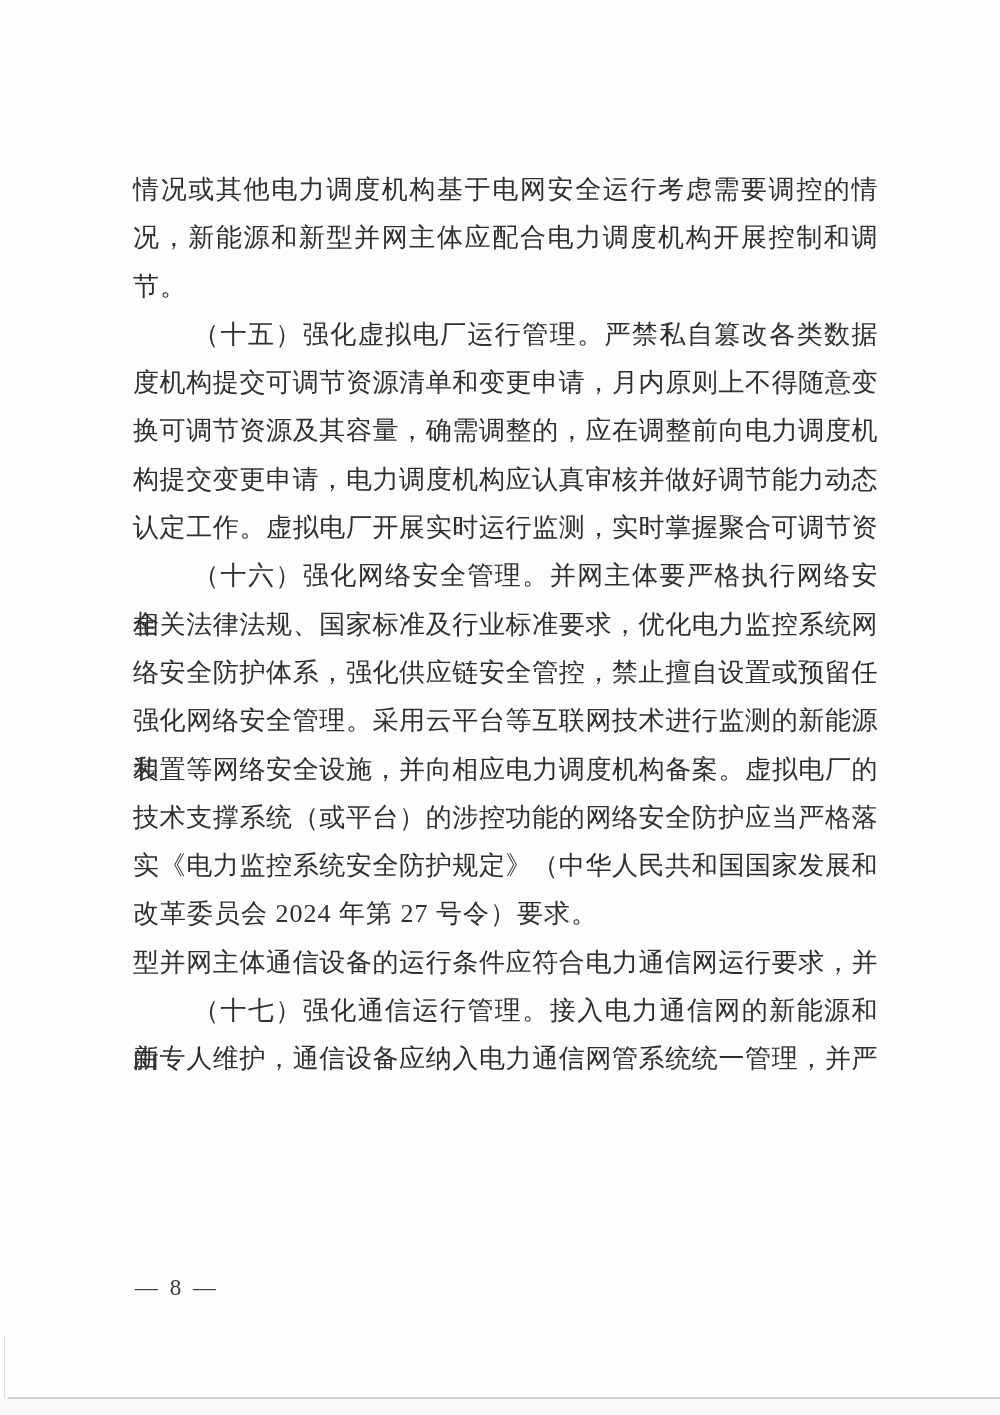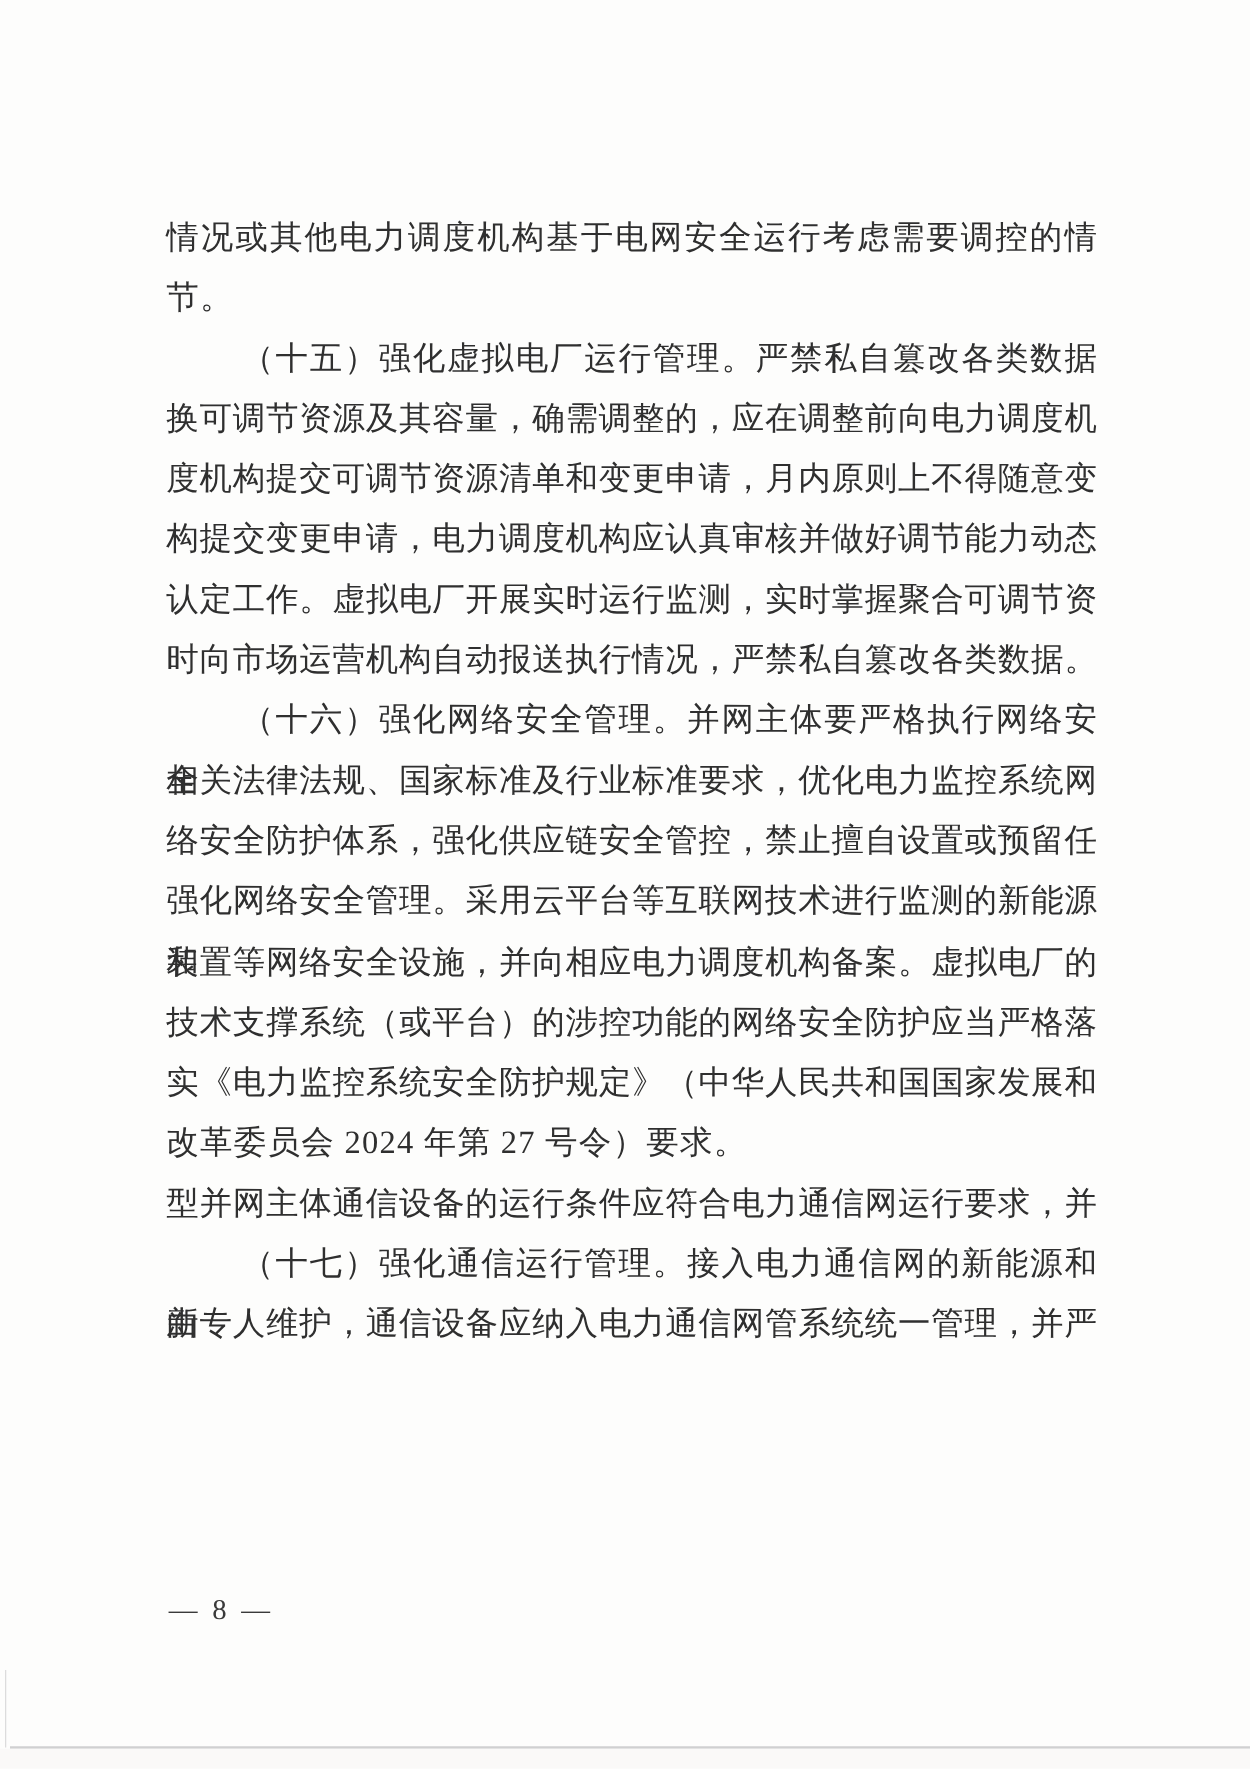--- a/index.html
+++ b/index.html
@@ -76,27 +76,27 @@
     background: #dcdcdc;
   }
 </style>
 </head>
 <body>
 
 <div class="page">
 
   <div class="body-text">
     <div class="line">情况或其他电力调度机构基于电网安全运行考虑需要调控的情</div>
+    <div class="line">况，新能源和新型并网主体应配合电力调度机构开展控制和调</div>
     <div class="line partial">节。</div>
     <div class="line para">（十五）强化虚拟电厂运行管理。严禁私自篡改各类数据</div>
+    <div class="line">度机构提交可调节资源清单和变更申请，月内原则上不得随意变</div>
     <div class="line">换可调节资源及其容量，确需调整的，应在调整前向电力调度机</div>
-    <div class="line">度机构提交可调节资源清单和变更申请，月内原则上不得随意变</div>
     <div class="line">构提交变更申请，电力调度机构应认真审核并做好调节能力动态</div>
     <div class="line">认定工作。虚拟电厂开展实时运行监测，实时掌握聚合可调节资</div>
-    <div class="line">时向市场运营机构自动报送执行情况，严禁私自篡改各类数据。</div>
     <div class="line para">（十六）强化网络安全管理。并网主体要严格执行网络安全</div>
     <div class="line">相关法律法规、国家标准及行业标准要求，优化电力监控系统网</div>
     <div class="line">络安全防护体系，强化供应链安全管控，禁止擅自设置或预留任</div>
     <div class="line">强化网络安全管理。采用云平台等互联网技术进行监测的新能源和</div>
     <div class="line">装置等网络安全设施，并向相应电力调度机构备案。虚拟电厂的</div>
     <div class="line">技术支撑系统（或平台）的涉控功能的网络安全防护应当严格落</div>
     <div class="line">实《电力监控系统安全防护规定》（中华人民共和国国家发展和</div>
     <div class="line partial">改革委员会 2024 年第 27 号令）要求。</div>
     <div class="line">型并网主体通信设备的运行条件应符合电力通信网运行要求，并</div>
     <div class="line para">（十七）强化通信运行管理。接入电力通信网的新能源和新</div>

